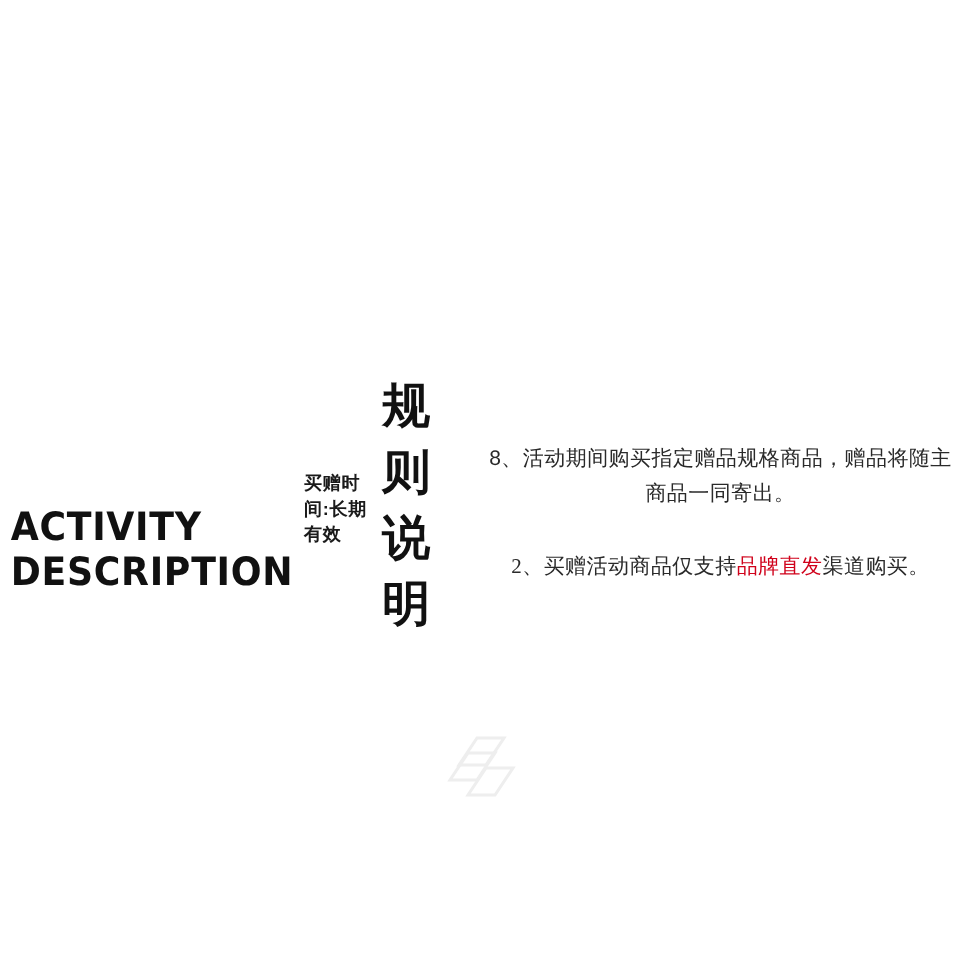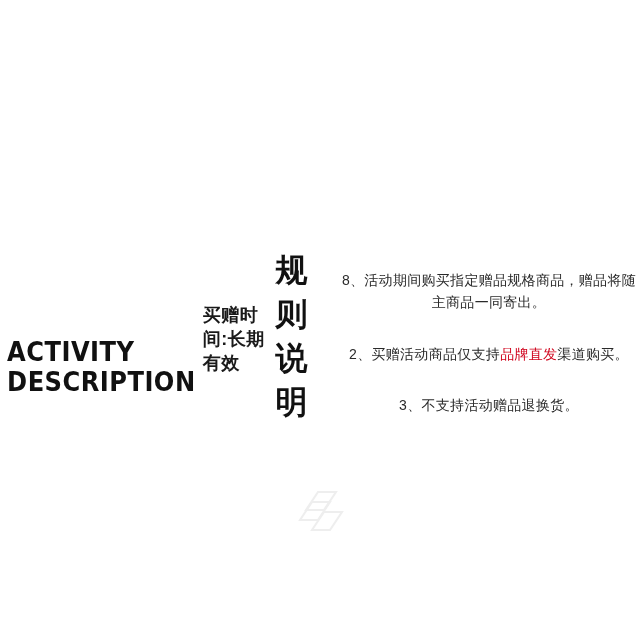--- a/index.html
+++ b/index.html
@@ -34,21 +34,21 @@
   }
   .title-cn {
     margin-top: 9px;
     font-size: 17px;
     font-weight: bold;
     color: #111111;
     letter-spacing: 0.5px;
   }
   .period {
     margin-top: 38px;
-    font-size: 18px;
+    font-size: 12px;
     font-weight: bold;
     color: #1a1a1a;
     letter-spacing: 0.5px;
   }
   .rules-heading {
     margin-top: 33px;
     font-size: 32px;
     font-weight: bold;
     color: #111111;
     letter-spacing: 1px;
@@ -60,21 +60,21 @@
     width: 100%;
     text-align: center;
   }
   .rule-item {
     font-size: 14px;
     line-height: 1.6;
     color: #2a2a2a;
     letter-spacing: 0.3px;
   }
   .rule-1 { margin-top: 45px; }
-  .rule-2 { margin-top: 29px; }
+  .rule-2 { margin-top: 29px; font-family: Liberation Serif, serif; }
   .rule-3 { margin-top: 29px; }
   .rule-4 { margin-top: 29px; }
   .highlight {
     color: #d0021b;
   }
   .watermark {
     position: absolute;
     left: 0;
     right: 0;
     bottom: 104px;
@@ -94,21 +94,20 @@
 
   <div class="title-en">ACTIVITY DESCRIPTION</div>
 
   <div class="period">买赠时间:长期有效</div>
 
   <div class="rules-heading">规则说明</div>
 
   <ul class="rules-list">
     <li class="rule-item rule-1"><span>8、活动期间购买指定赠品规格商品，赠品将随主商品一同寄出。</span></li>
     <li class="rule-item rule-2"><span>2、买赠活动商品仅支持</span><span class="highlight">品牌直发</span><span>渠道购买。</span></li>
-    <li class="rule-item rule-3"><span>3、不支持活动赠品退换货。</span></li>
   </ul>
 
   <div class="watermark">
     <svg width="64" height="48" viewBox="0 0 64 48" aria-hidden="true">
       <g fill="none" stroke="#eeeeee" stroke-width="2">
         <path d="M30 4 L48 4 L36 22 L18 22 Z"></path>
         <path d="M24 14 L42 14 L30 32 L12 32 Z"></path>
         <path d="M36 24 L54 24 L42 42 L24 42 Z"></path>
       </g>
     </svg>

